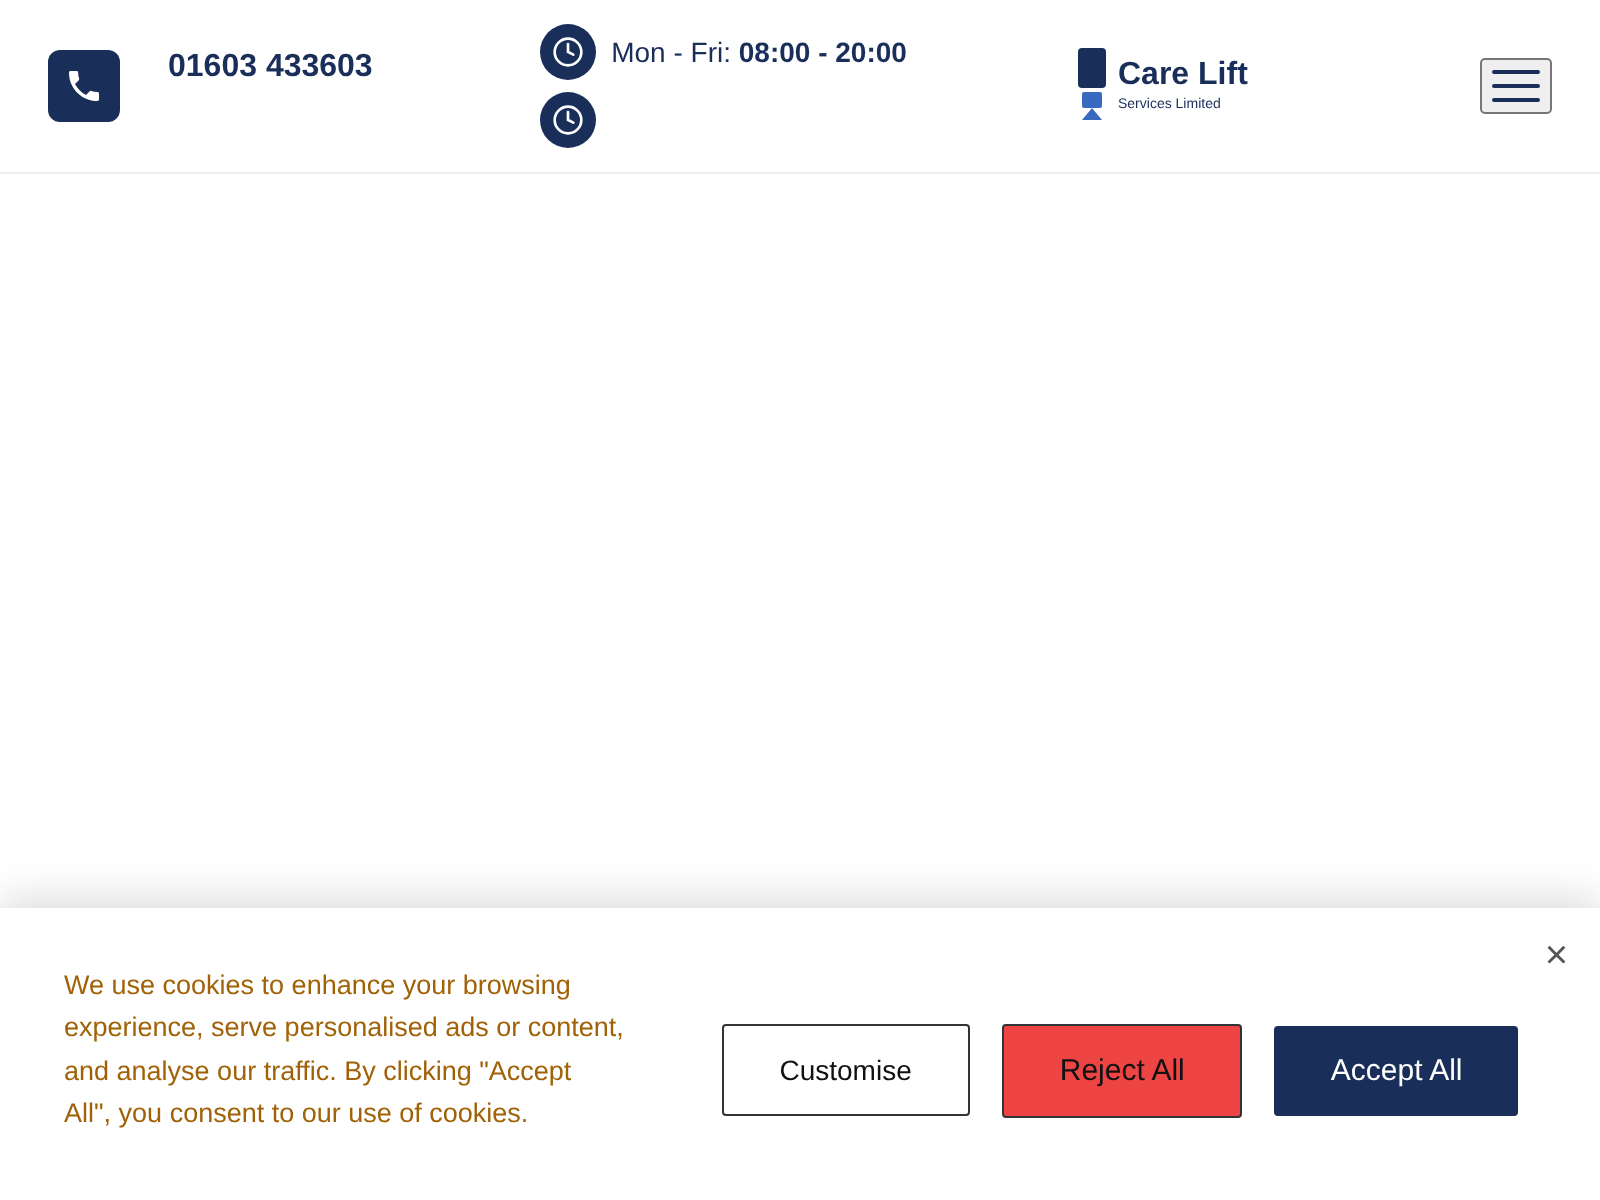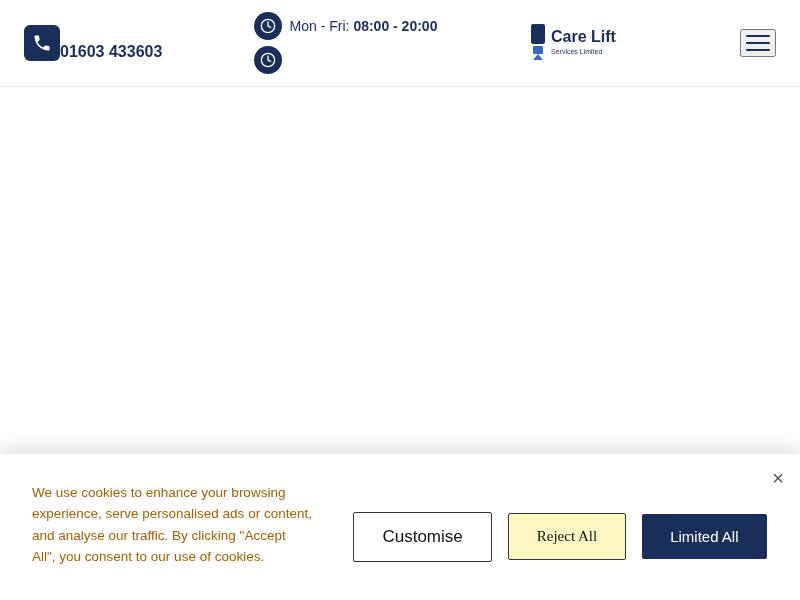--- a/index.html
+++ b/index.html
@@ -22,22 +22,22 @@
       display: flex;
       align-items: center;
       justify-content: space-between;
       padding: 12px 24px;
       border-bottom: 1px solid #eee;
       background: #fff;
     }
 
     .header-left {
       display: flex;
-      align-items: flex-end;
-      gap: 0;
+      align-items: flex-start;
+      gap: 24px;
     }
 
     .phone-icon-wrap {
       width: 36px;
       height: 36px;
       background: #1a2e5a;
       border-radius: 6px;
       display: flex;
       align-items: center;
       justify-content: center;
@@ -164,36 +164,35 @@
       flex: 1;
       justify-content: center;
       padding-top: 30px;
     }
 
     .btn-customise {
       padding: 14px 28px;
       border: 1.5px solid #333;
       background: #fff;
       color: #111;
-      font-size: 17px;
+      font-size: 14px;
       cursor: pointer;
       border-radius: 2px;
       white-space: nowrap;
     }
 
     .btn-reject {
       padding: 14px 28px;
       border: 1.5px solid #333;
-      background: #fef9c3;
+      background: #ef4444;
       color: #111;
       font-size: 15px;
       cursor: pointer;
       border-radius: 2px;
       white-space: nowrap;
-      font-family: Liberation Serif, serif;
     }
 
     .btn-accept {
       padding: 14px 28px;
       border: none;
       background: #1a2e5a;
       color: #fff;
       font-size: 15px;
       cursor: pointer;
       border-radius: 2px;
@@ -266,15 +265,15 @@
 <div class="cookie-banner">
   <button class="cookie-close">×</button>
 
   <div class="cookie-text-col">
     <div class="cookie-desc">We use cookies to enhance your browsing experience, serve personalised ads or content, and analyse our traffic. By clicking "Accept All", you consent to our use of cookies.</div>
   </div>
 
   <div class="cookie-buttons">
     <button class="btn-customise">Customise</button>
     <button class="btn-reject">Reject All</button>
-    <button class="btn-accept">Limited All</button>
+    <button class="btn-accept">Accept All</button>
   </div>
 </div>
 
 </body></html>

